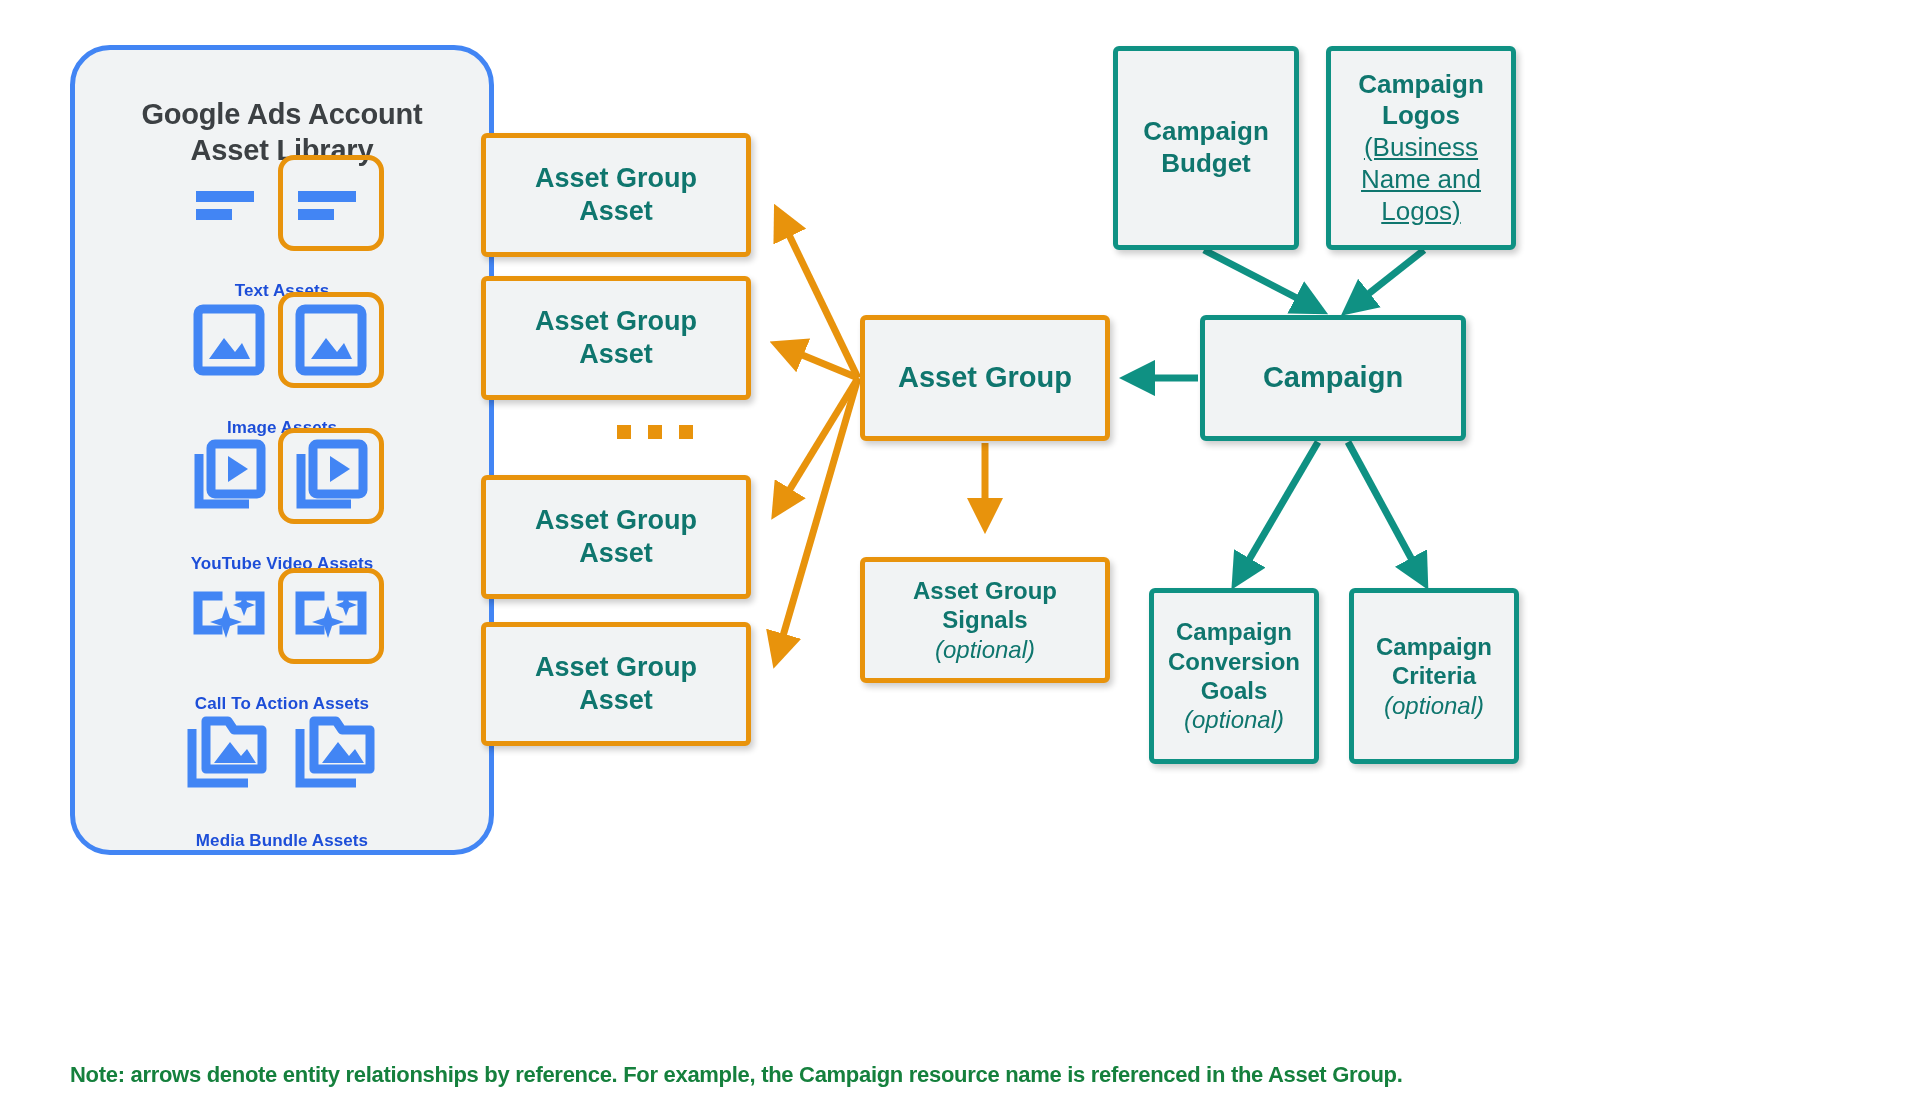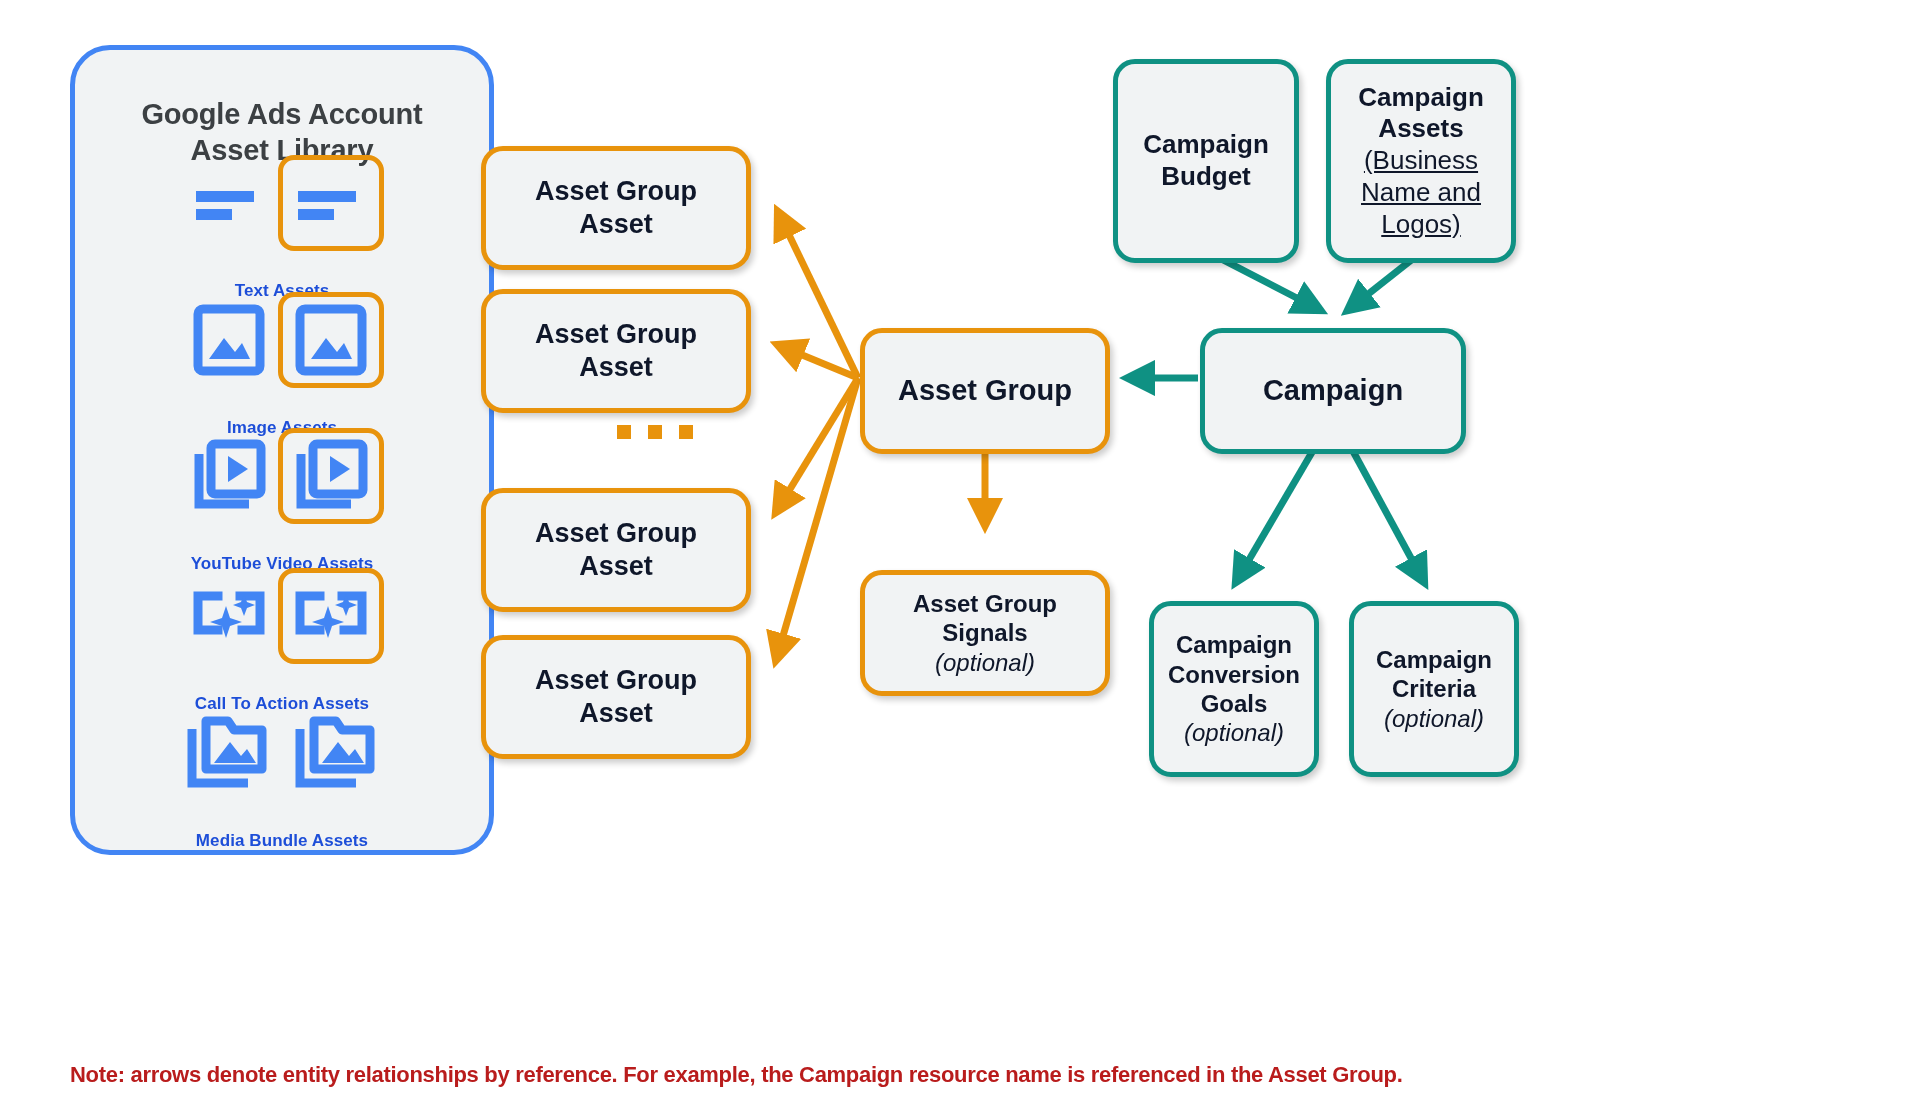--- a/index.html
+++ b/index.html
@@ -36,47 +36,46 @@
     width:106px;height:96px;box-sizing:border-box;
   }
   .asset-caption{
     position:absolute;left:0;top:98px;width:100%;text-align:center;
     color:#1d4ed8;font-size:17px;font-weight:bold;letter-spacing:0.1px;margin-top:28px;
   }
 
   
   .node{
     position:absolute;box-sizing:border-box;
-    background:#f1f3f4;border-radius:22px;
+    background:#f1f3f4;border-radius:6px;
     display:flex;align-items:center;justify-content:center;text-align:center;
-    color:#0f172a;font-weight:bold;line-height:1.22;
+    color:#0f766e;font-weight:bold;line-height:1.22;
     box-shadow:3px 4px 6px rgba(0,0,0,.20);
     z-index:3;
-    margin-top:13px;
   }
   .node.orange{border:5px solid #e8930c;align-items:center;}
   .node.teal{border:5px solid #0f9183;}
   .node .label{padding:0 10px;}
   .node .sub{display:block;font-weight:normal;text-decoration:underline;}
   .node .opt{display:block;font-weight:normal;font-style:italic;}
 
   .aga{font-size:27px;}
   .asset-group-node{font-size:29px;}
   .campaign-node{font-size:29px;}
   .camp-top{font-size:26px;}
   .small-node{font-size:24px;}
 
   
   .ellipsis{position:absolute;z-index:3;display:flex;gap:17px;}
   .ellipsis i{display:block;width:14px;height:14px;background:#e8930c;}
 
   
   .note{
     position:absolute;left:70px;top:1062px;width:1700px;
-    font-size:22px;font-weight:bold;color:#b91c1c;letter-spacing:-0.3px;
+    font-size:22px;font-weight:bold;color:#15803d;letter-spacing:-0.3px;
     white-space:nowrap;
   }
 </style>
 </head>
 <body>
 
 <div id="stage">
 
   <svg id="edges" viewBox="0 0 1914 1116">
     <defs>
@@ -269,21 +268,21 @@
   <div class="node teal camp-top" style="left:1113px;top:46px;width:186px;height:204px;">
     <div class="label">
       <span>Campaign</span><br>
       <span>Budget</span>
     </div>
   </div>
 
   <div class="node teal camp-top" style="left:1326px;top:46px;width:190px;height:204px;">
     <div class="label">
       <span>Campaign</span><br>
-      <span>Assets</span>
+      <span>Logos</span>
       <span class="sub">(Business</span>
       <span class="sub">Name and</span>
       <span class="sub">Logos)</span>
     </div>
   </div>
 
   <div class="node teal campaign-node" style="left:1200px;top:315px;width:266px;height:126px;">
     <div class="label">Campaign</div>
   </div>
 

